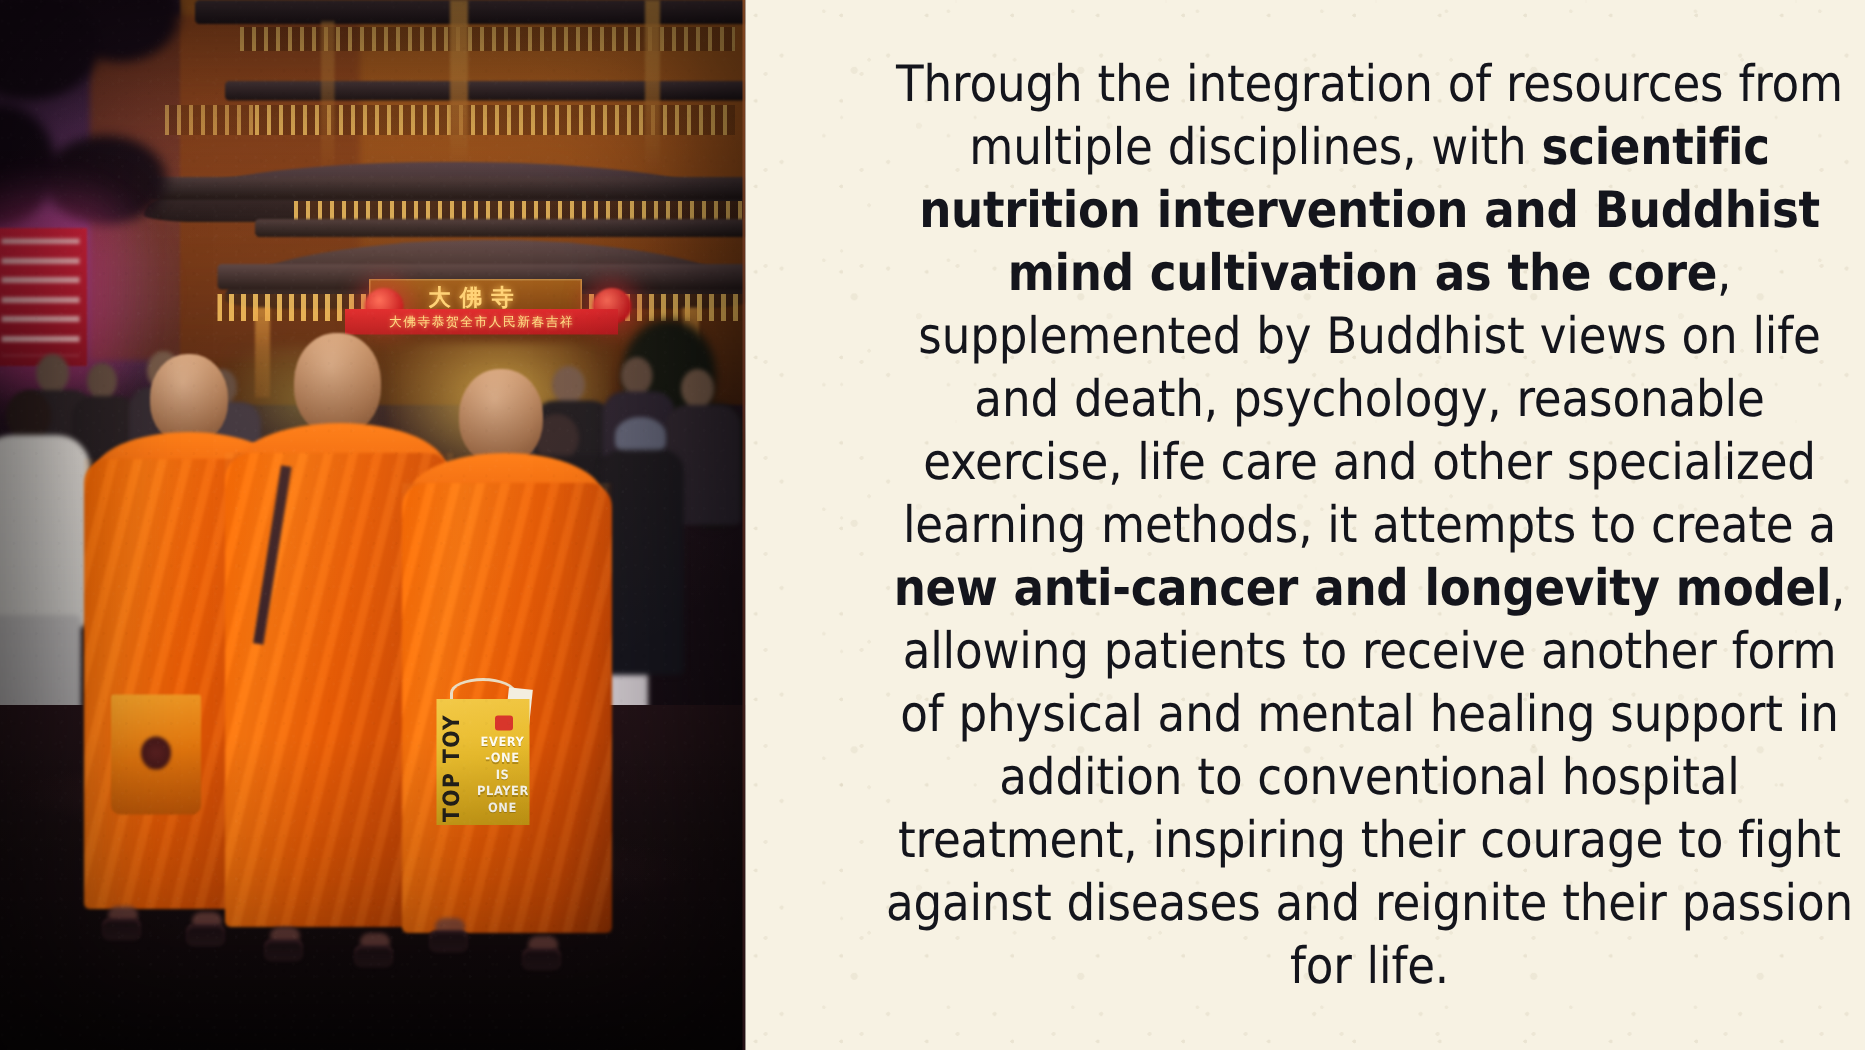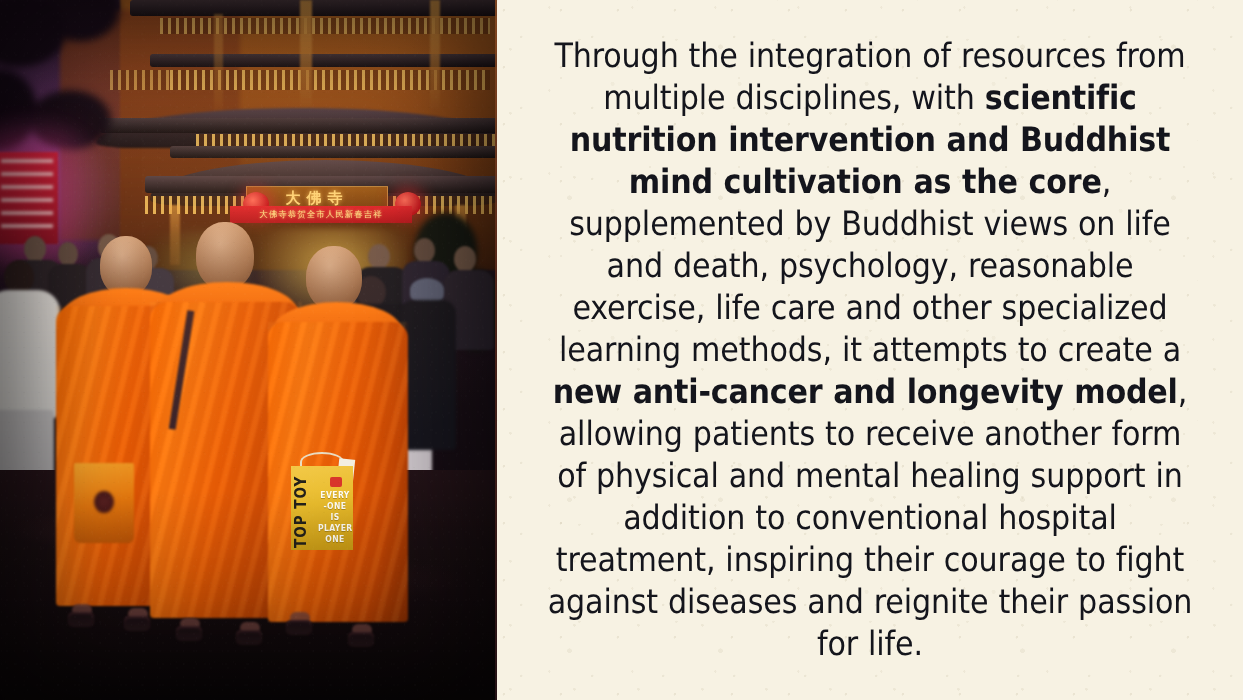--- a/index.html
+++ b/index.html
@@ -324,21 +324,21 @@
     background:linear-gradient(180deg,#8a4b22,#5a2a1c 40%,#2a1418);
     opacity:.85;
   }
 
   
   .text-pane{
     position:relative;
     flex:1 1 auto;
     height:700px;
     background:#F7F2E3;
-    display:flex; align-items:center; justify-content:center;
+    display:flex; align-items:center; justify-content:flex-end;
   }
   
   .paper-tex{
     position:absolute; inset:0; pointer-events:none; opacity:.55;
     background-image:
       radial-gradient(circle at 12% 18%, rgba(168,154,120,.30) 0 1.2px, transparent 1.4px),
       radial-gradient(circle at 63% 9%,  rgba(168,154,120,.22) 0 1.1px, transparent 1.3px),
       radial-gradient(circle at 34% 52%, rgba(168,154,120,.26) 0 1.3px, transparent 1.5px),
       radial-gradient(circle at 85% 41%, rgba(168,154,120,.20) 0 1.1px, transparent 1.3px),
       radial-gradient(circle at 21% 77%, rgba(168,154,120,.24) 0 1.2px, transparent 1.4px),

